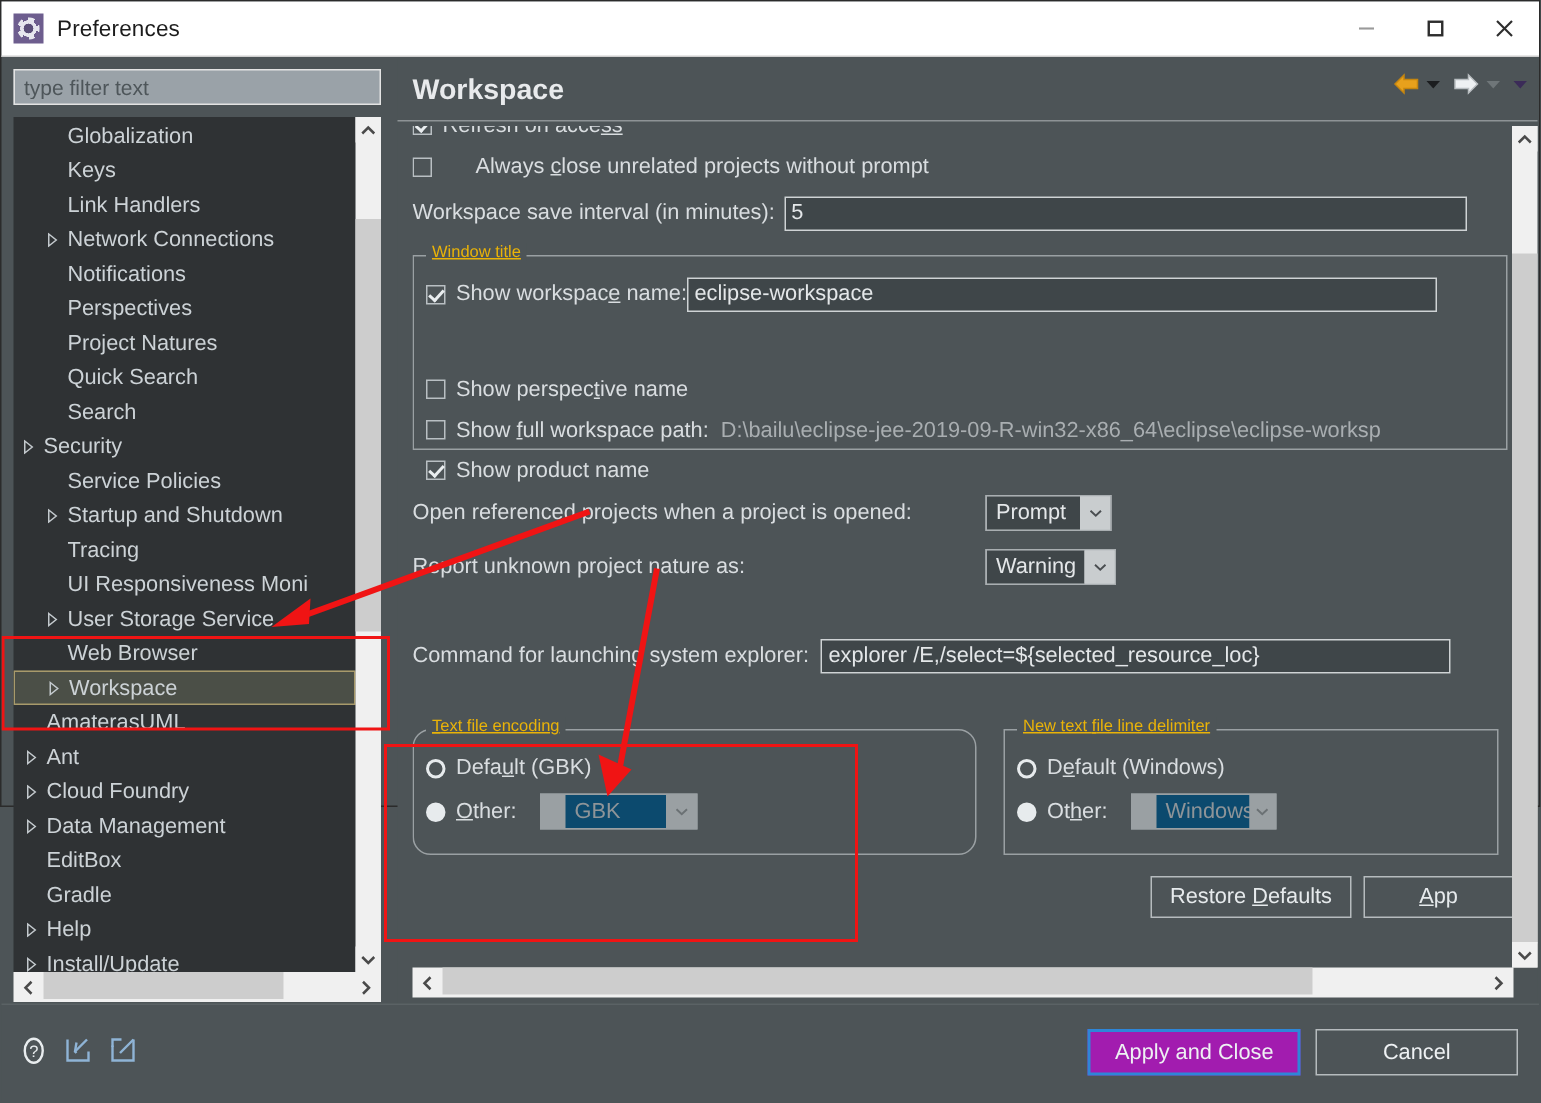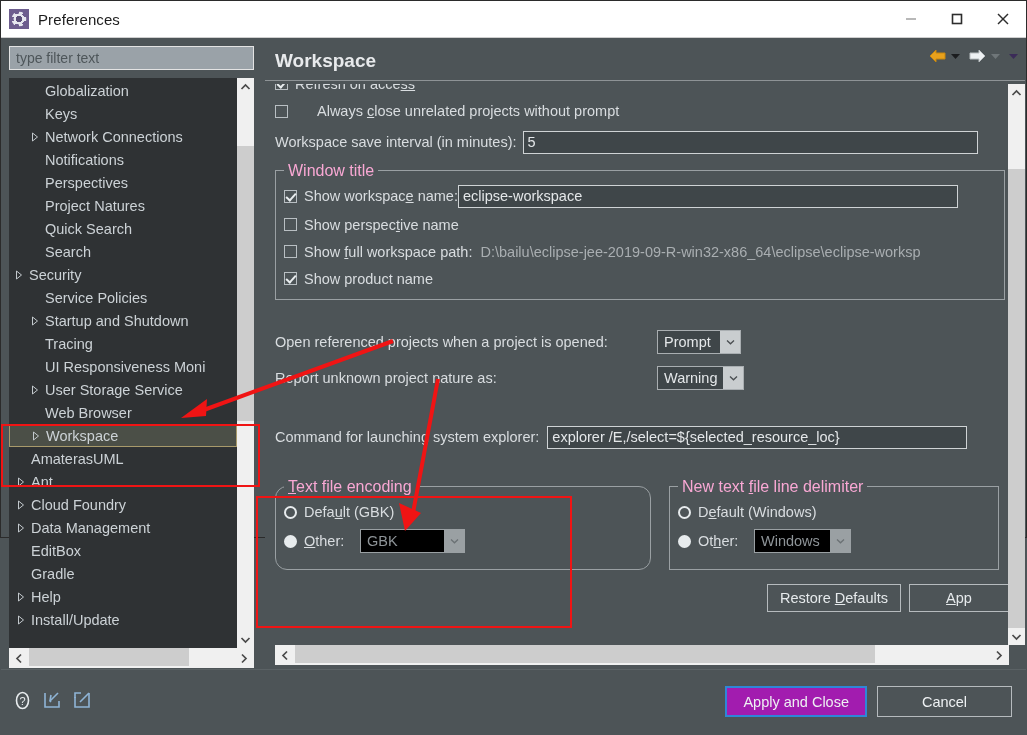--- a/index.html
+++ b/index.html
@@ -191,40 +191,40 @@
 
   .group {
     border: 1px solid #9aa0a3;
     position: relative;
     padding: 10px 8px 8px 8px;
   }
   .group > .glegend {
     position: absolute; top: -9px; left: 8px;
     background: #4d5457;
     padding: 0 4px;
-    font-size: 16px; color: #f9a8d4;
+    font-size: 11px; color: #eab308; text-decoration: underline;
   }
 
   .combo {
     height: 24px; display: inline-flex; align-items: stretch;
     border: 1px solid #a9aeb1;
     background: #c9cdcf;
   }
   .combo .val {
     background: #3f4649; color: #e4e7e9;
     font-size: 14.5px; line-height: 22px;
     padding: 0 6px; min-width: 62px;
   }
   .combo .val.dim { color: #8b9195; }
   .combo .arrow {
     width: 20px; display: flex; align-items: center; justify-content: center;
     background: #c9cdcf;
   }
   .combo.disabled { border-color: #9aa0a3; background: #9aa0a3; }
-  .combo.disabled .val { background: #000000; color: #8e9498; }
+  .combo.disabled .val { background: #0c4a6e; color: #8e9498; margin-left: 16px; }
   .combo.disabled .arrow { background: #9aa0a3; }
 
   .radio {
     width: 13px; height: 13px; border-radius: 50%;
     border: 2px solid #e7ebed; background: #4d5457;
     margin-right: 7px; flex: none; position: relative;
   }
   .radio.on::after {
     content:""; position:absolute; left:50%; top:50%;
     transform: translate(-50%,-50%);
@@ -325,20 +325,24 @@
       <div class="tree-list" id="tree-list">
           <div class="tree-row" style="padding-left: 18px;">
             <span class="exp"></span>
             <span class="tree-label">Globalization</span>
           </div>
           <div class="tree-row" style="padding-left: 18px;">
             <span class="exp"></span>
             <span class="tree-label">Keys</span>
           </div>
           <div class="tree-row" style="padding-left: 18px;">
+            <span class="exp"></span>
+            <span class="tree-label">Link Handlers</span>
+          </div>
+          <div class="tree-row" style="padding-left: 18px;">
             <span class="exp">
               <svg width="8" height="10" viewBox="0 0 8 10">
                 <polygon points="1.5,1 6.5,5 1.5,9" fill="none" stroke="#c3c9cd" stroke-width="1"></polygon>
               </svg>
             </span>
             <span class="tree-label">Network Connections</span>
           </div>
           <div class="tree-row" style="padding-left: 18px;">
             <span class="exp"></span>
             <span class="tree-label">Notifications</span>
@@ -547,21 +551,21 @@
 
         <div class="group" style="margin-top:12px;width:730px;height:130px;">
           <div class="glegend">Window title</div>
 
           <div class="row" style="height:30px;">
             <span class="cb checked"></span>
             <span>Show workspac<span style="text-decoration:underline">e</span> name:</span>
             <input class="txtbox" type="text" style="width: 500px; " value="eclipse-workspace">
           </div>
 
-          <div class="row" style="height:27px;">
+          <div class="row" style="height:27px;margin-top:35px;">
             <span class="cb"></span>
             <span>Show perspec<span style="text-decoration:underline">t</span>ive name</span>
           </div>
 
           <div class="row" style="height:27px;">
             <span class="cb"></span>
             <span>Show <span style="text-decoration:underline">f</span>ull workspace path:</span>
             <span style="color:#a9aeb1;margin-left:8px;white-space:nowrap;overflow:hidden;max-width:460px;">D:\bailu\eclipse-jee-2019-09-R-win32-x86_64\eclipse\eclipse-worksp</span>
           </div>
 

